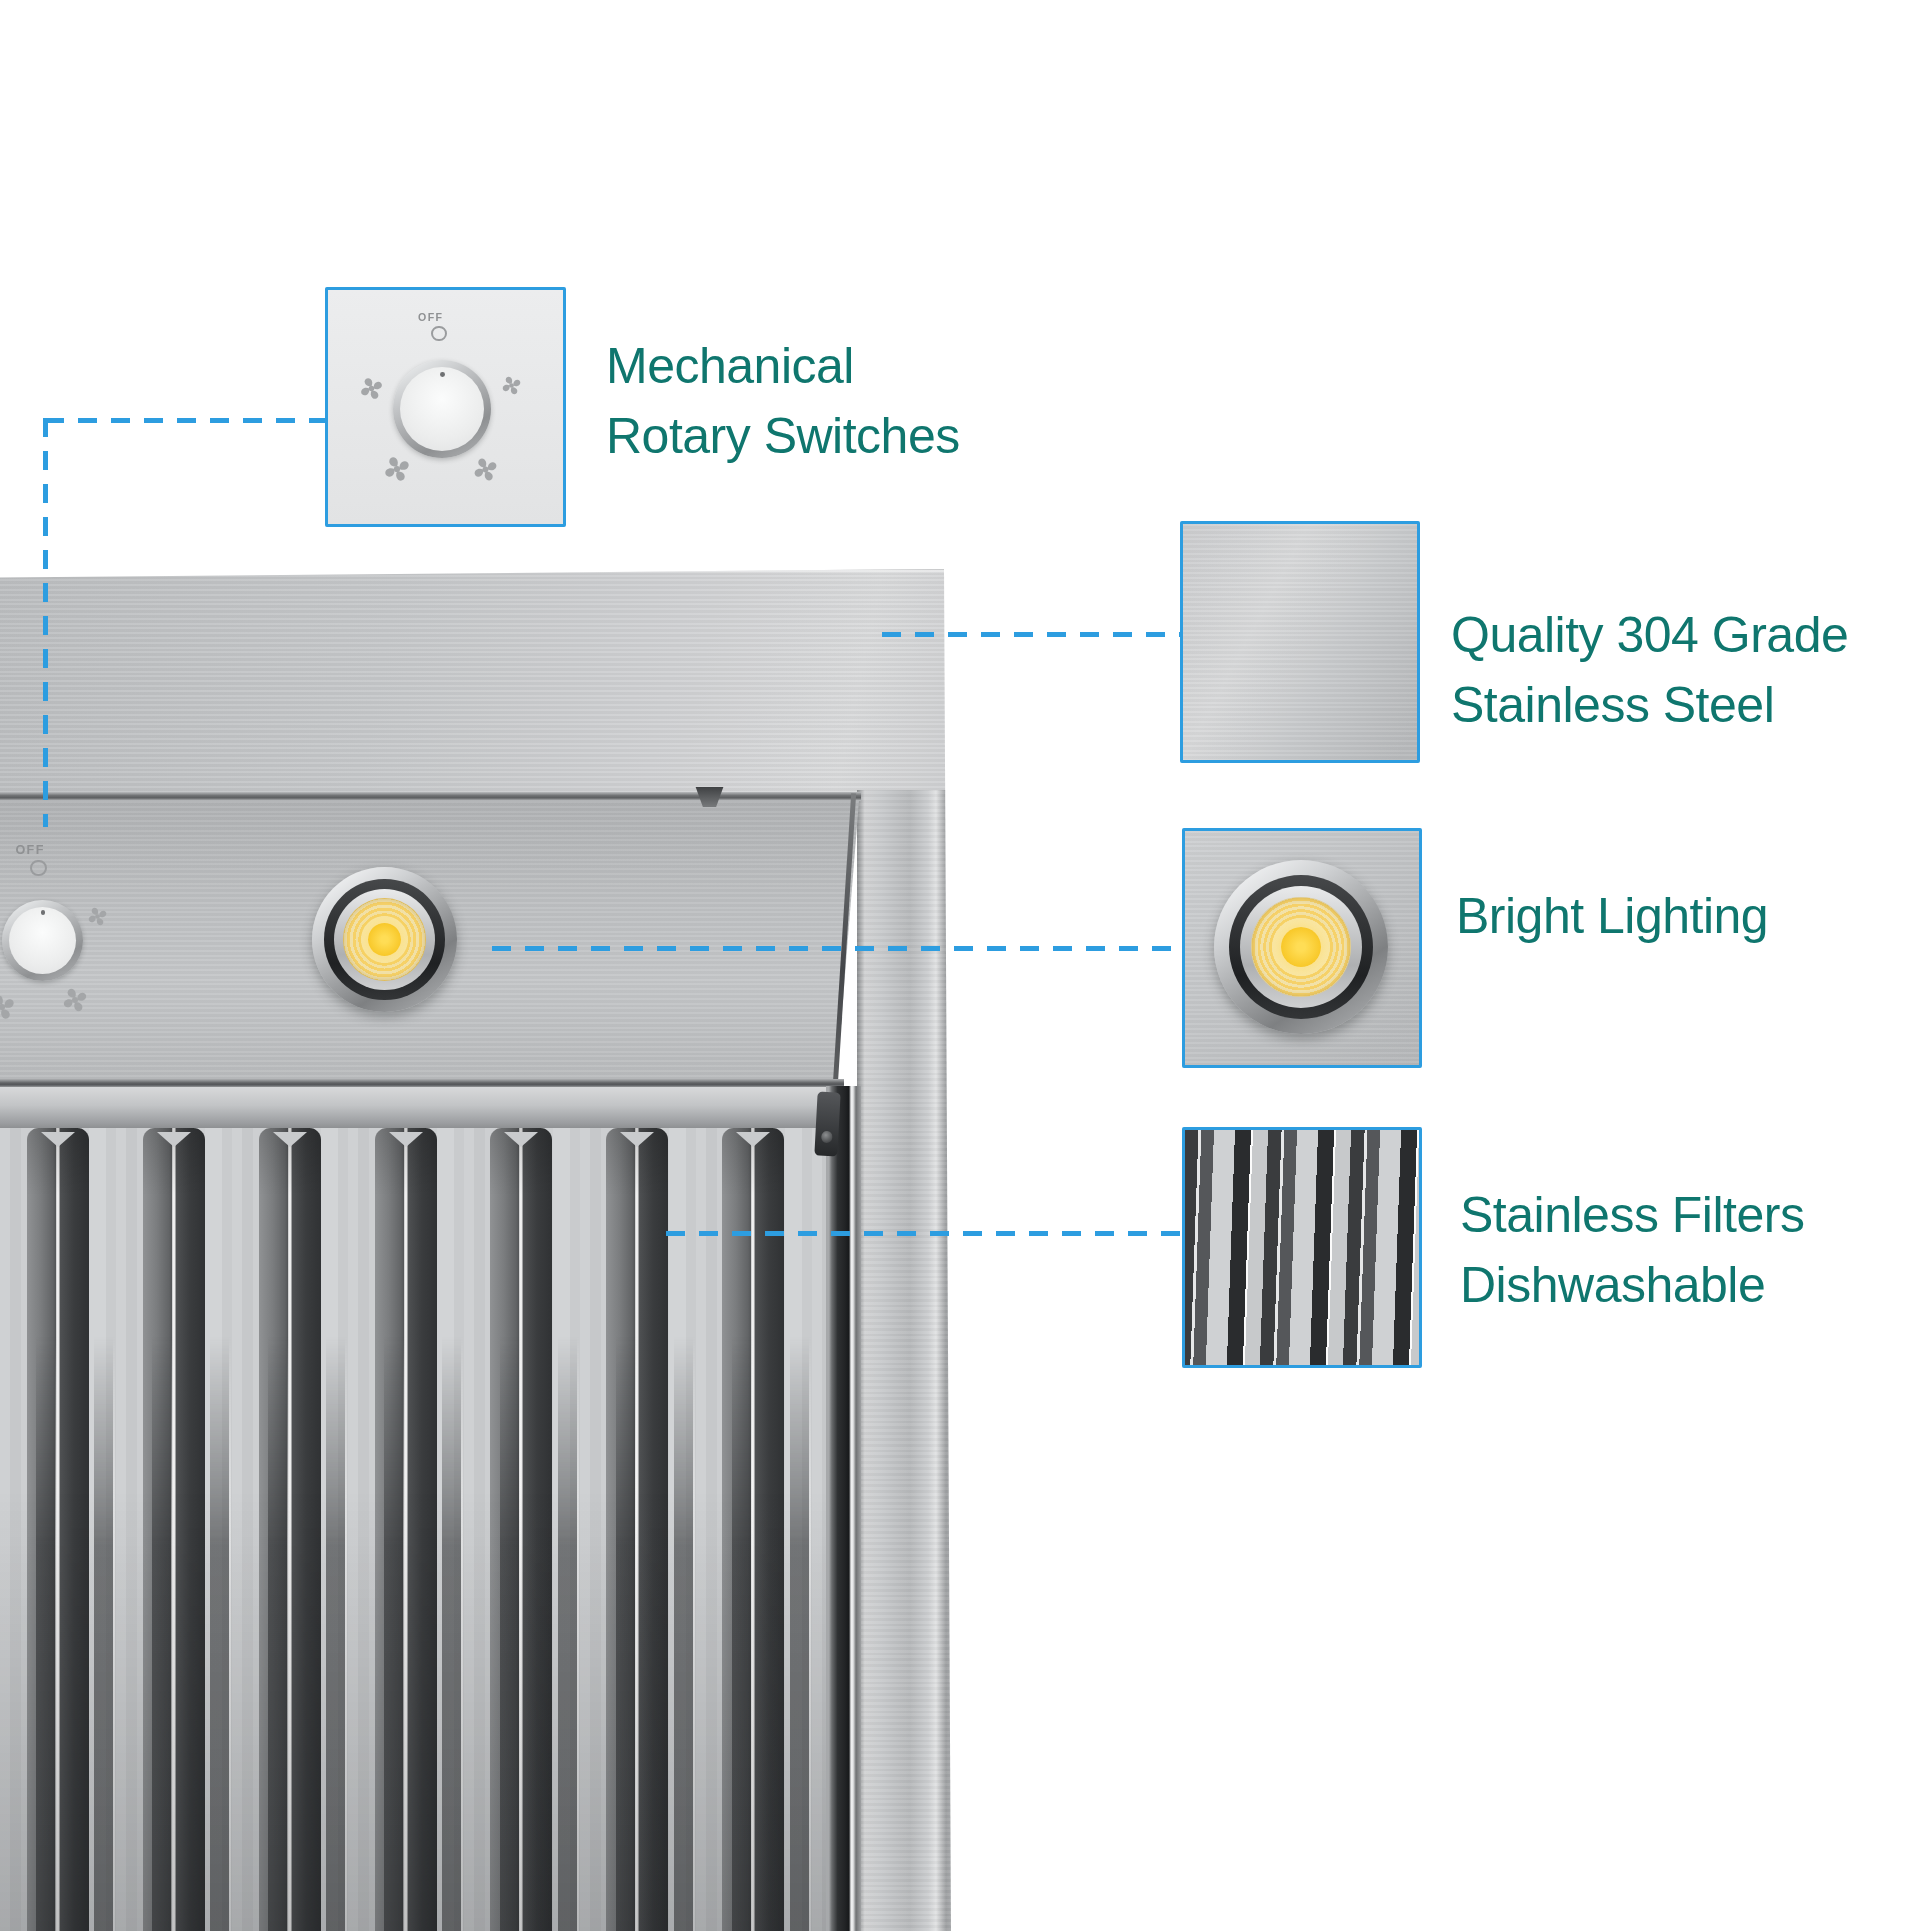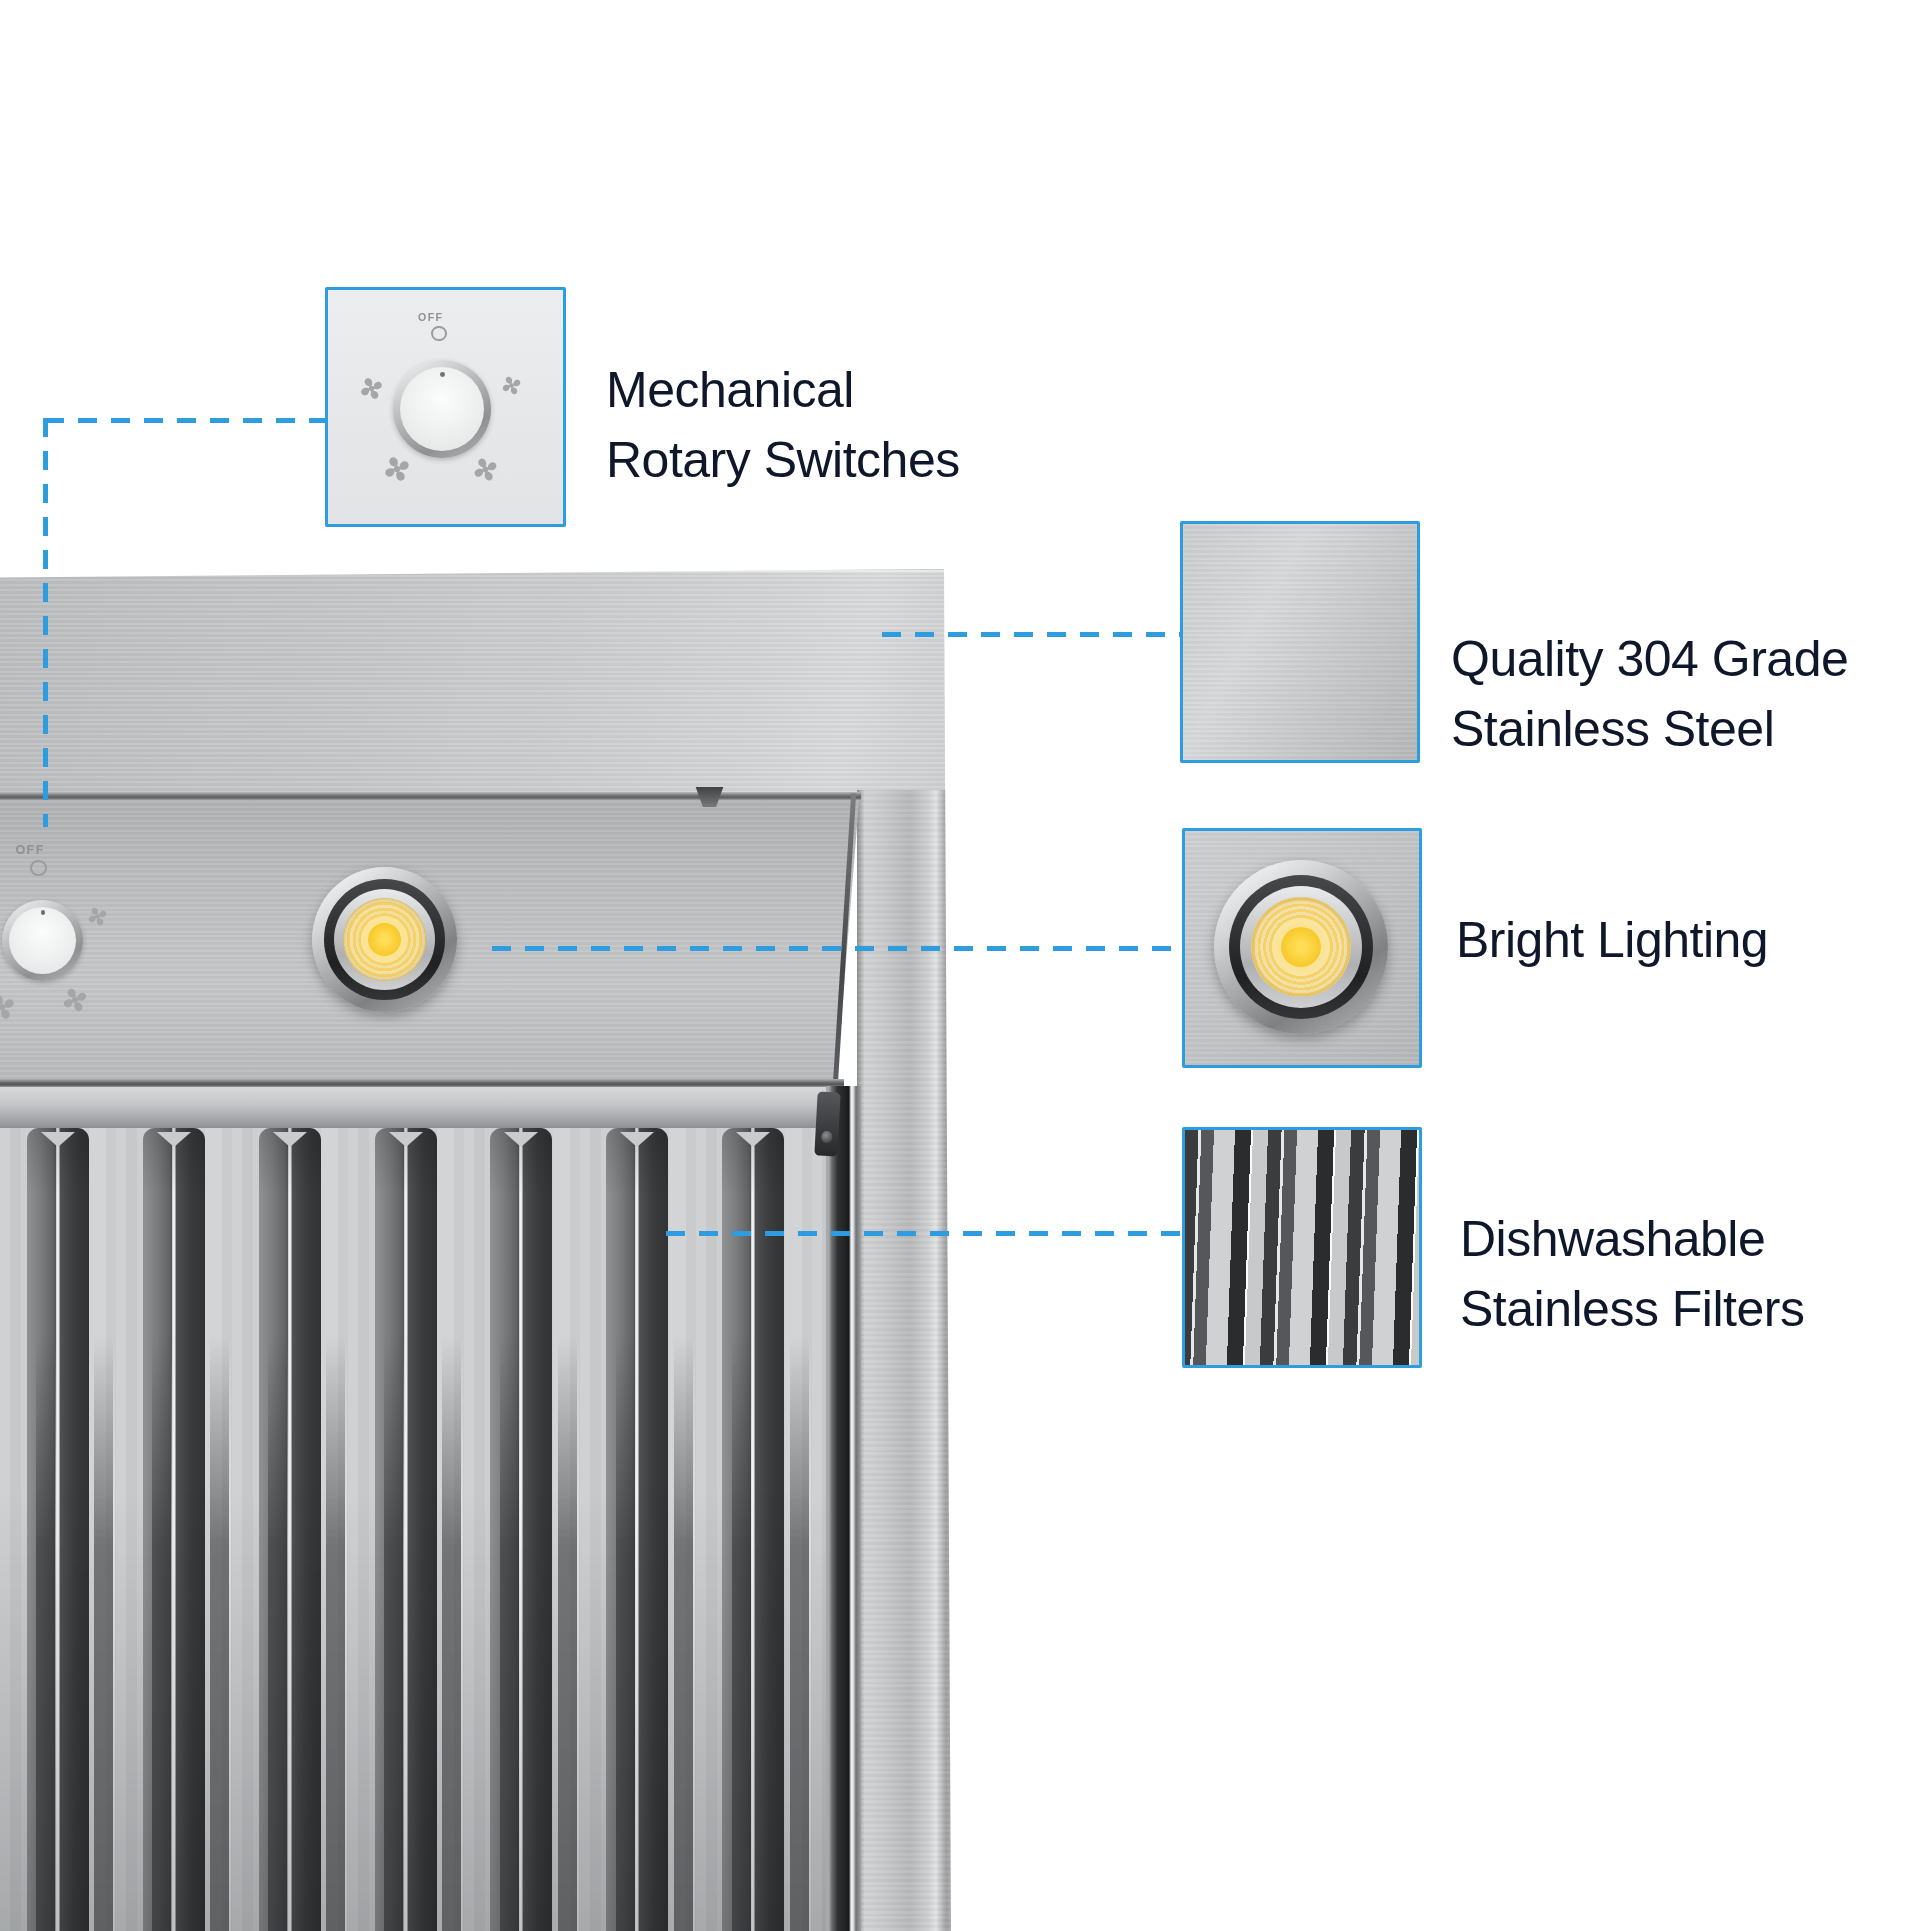--- a/index.html
+++ b/index.html
@@ -1,21 +1,21 @@
 <!DOCTYPE html>
 <html style="--accent: #2d9de0;"><head>
 <meta charset="utf-8">
 <style>
   html,body{margin:0;padding:0;background:#fff;}
   .canvas{position:relative;width:1931px;height:1931px;background:#ffffff;overflow:hidden;
           font-family:"Liberation Sans", sans-serif;}
   :root{--accent:#2d9de0;}
 
   
-  .co-label{position:absolute;font-size:50px;line-height:70px;color:#0f172a;letter-spacing:-0.5px;margin-top:24px;}
+  .co-label{position:absolute;font-size:50px;line-height:70px;color:#0f766e;letter-spacing:-0.5px;}
   .co-label span{display:block;white-space:nowrap;}
 
   
   .dash-h{position:absolute;height:4.8px;
     background:repeating-linear-gradient(90deg,var(--accent) 0 19.3px,transparent 19.3px 33px);}
   .dash-v{position:absolute;width:4.8px;
     background:repeating-linear-gradient(180deg,var(--accent) 0 19.3px,transparent 19.3px 33px);}
 
   
   .co-box{position:absolute;border:3.9px solid var(--accent);border-radius:1.9px;box-sizing:border-box;overflow:hidden;}
@@ -240,22 +240,22 @@
       <div class="r6"></div>
     </div>
   </div>
   <div class="co-label" style="left:1456px;top:881px;">
     <span>Bright Lighting</span>
   </div>
 
   <div class="dash-h" style="left:666px;top:1231px;width:516px;"></div>
   <div class="co-box box-filters"></div>
   <div class="co-label" style="left:1460px;top:1180px;">
+    <span>Stainless Filters</span>
     <span>Dishwashable</span>
-    <span>Stainless Filters</span>
   </div>
 
   <svg width="0" height="0" style="position:absolute" aria-hidden="true">
     <defs>
       <g id="fan-glyph" fill="currentColor">
         <circle cx="12" cy="12" r="1.7"></circle>
         <path d="M12,10.6 C10,11 7.6,9.8 7.8,7.6 C8,5.8 10,5 11.4,6.2 C12.7,7.4 12.7,9.2 12,10.6 Z"></path>
         <path d="M12,10.6 C10,11 7.6,9.8 7.8,7.6 C8,5.8 10,5 11.4,6.2 C12.7,7.4 12.7,9.2 12,10.6 Z" transform="rotate(90 12 12)"></path>
         <path d="M12,10.6 C10,11 7.6,9.8 7.8,7.6 C8,5.8 10,5 11.4,6.2 C12.7,7.4 12.7,9.2 12,10.6 Z" transform="rotate(180 12 12)"></path>
         <path d="M12,10.6 C10,11 7.6,9.8 7.8,7.6 C8,5.8 10,5 11.4,6.2 C12.7,7.4 12.7,9.2 12,10.6 Z" transform="rotate(270 12 12)"></path>

